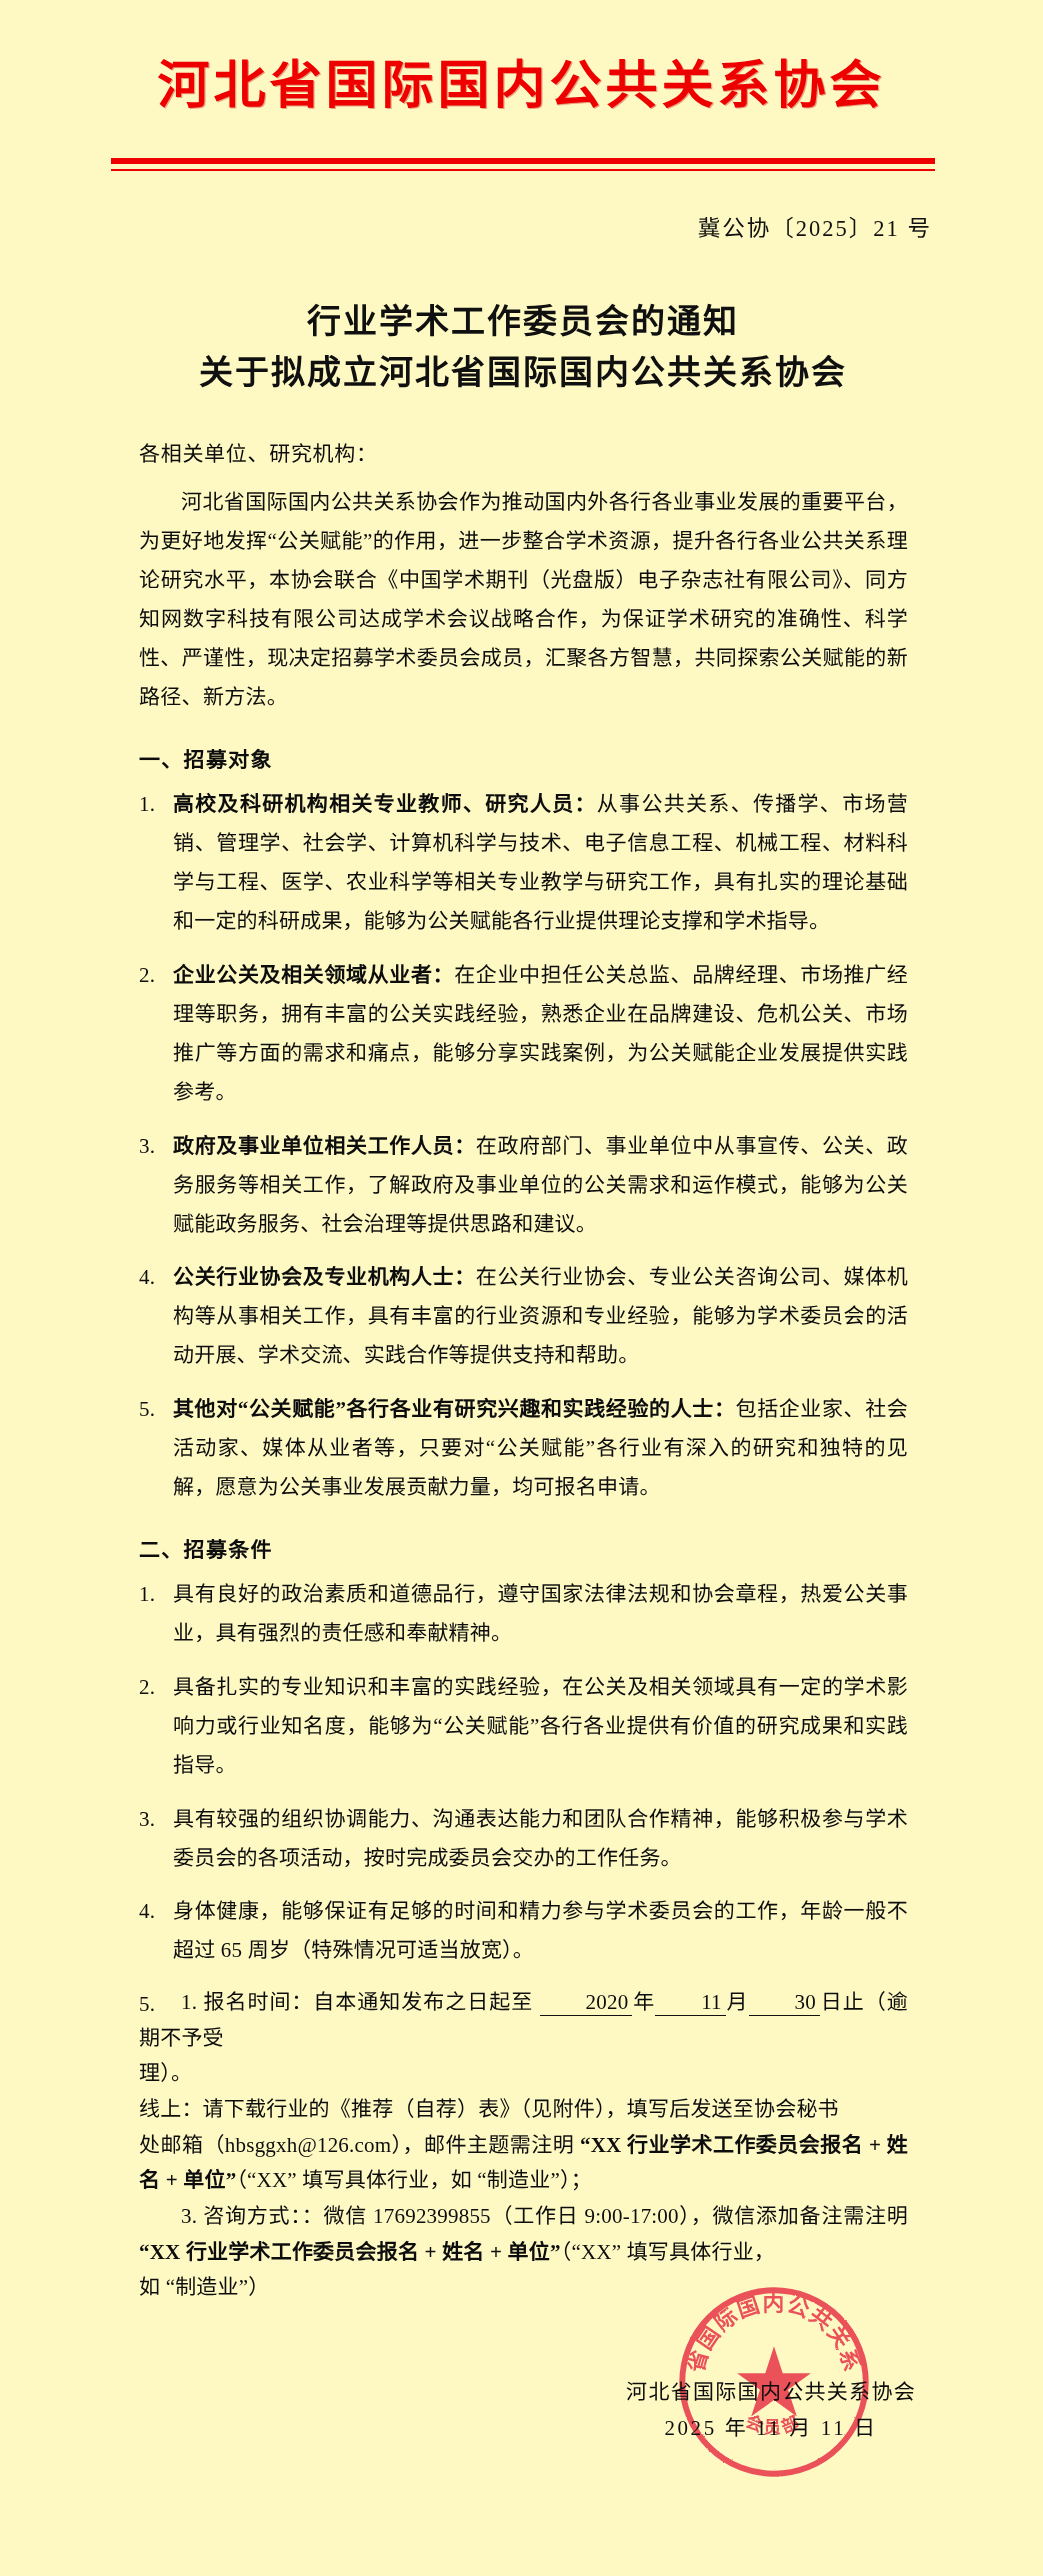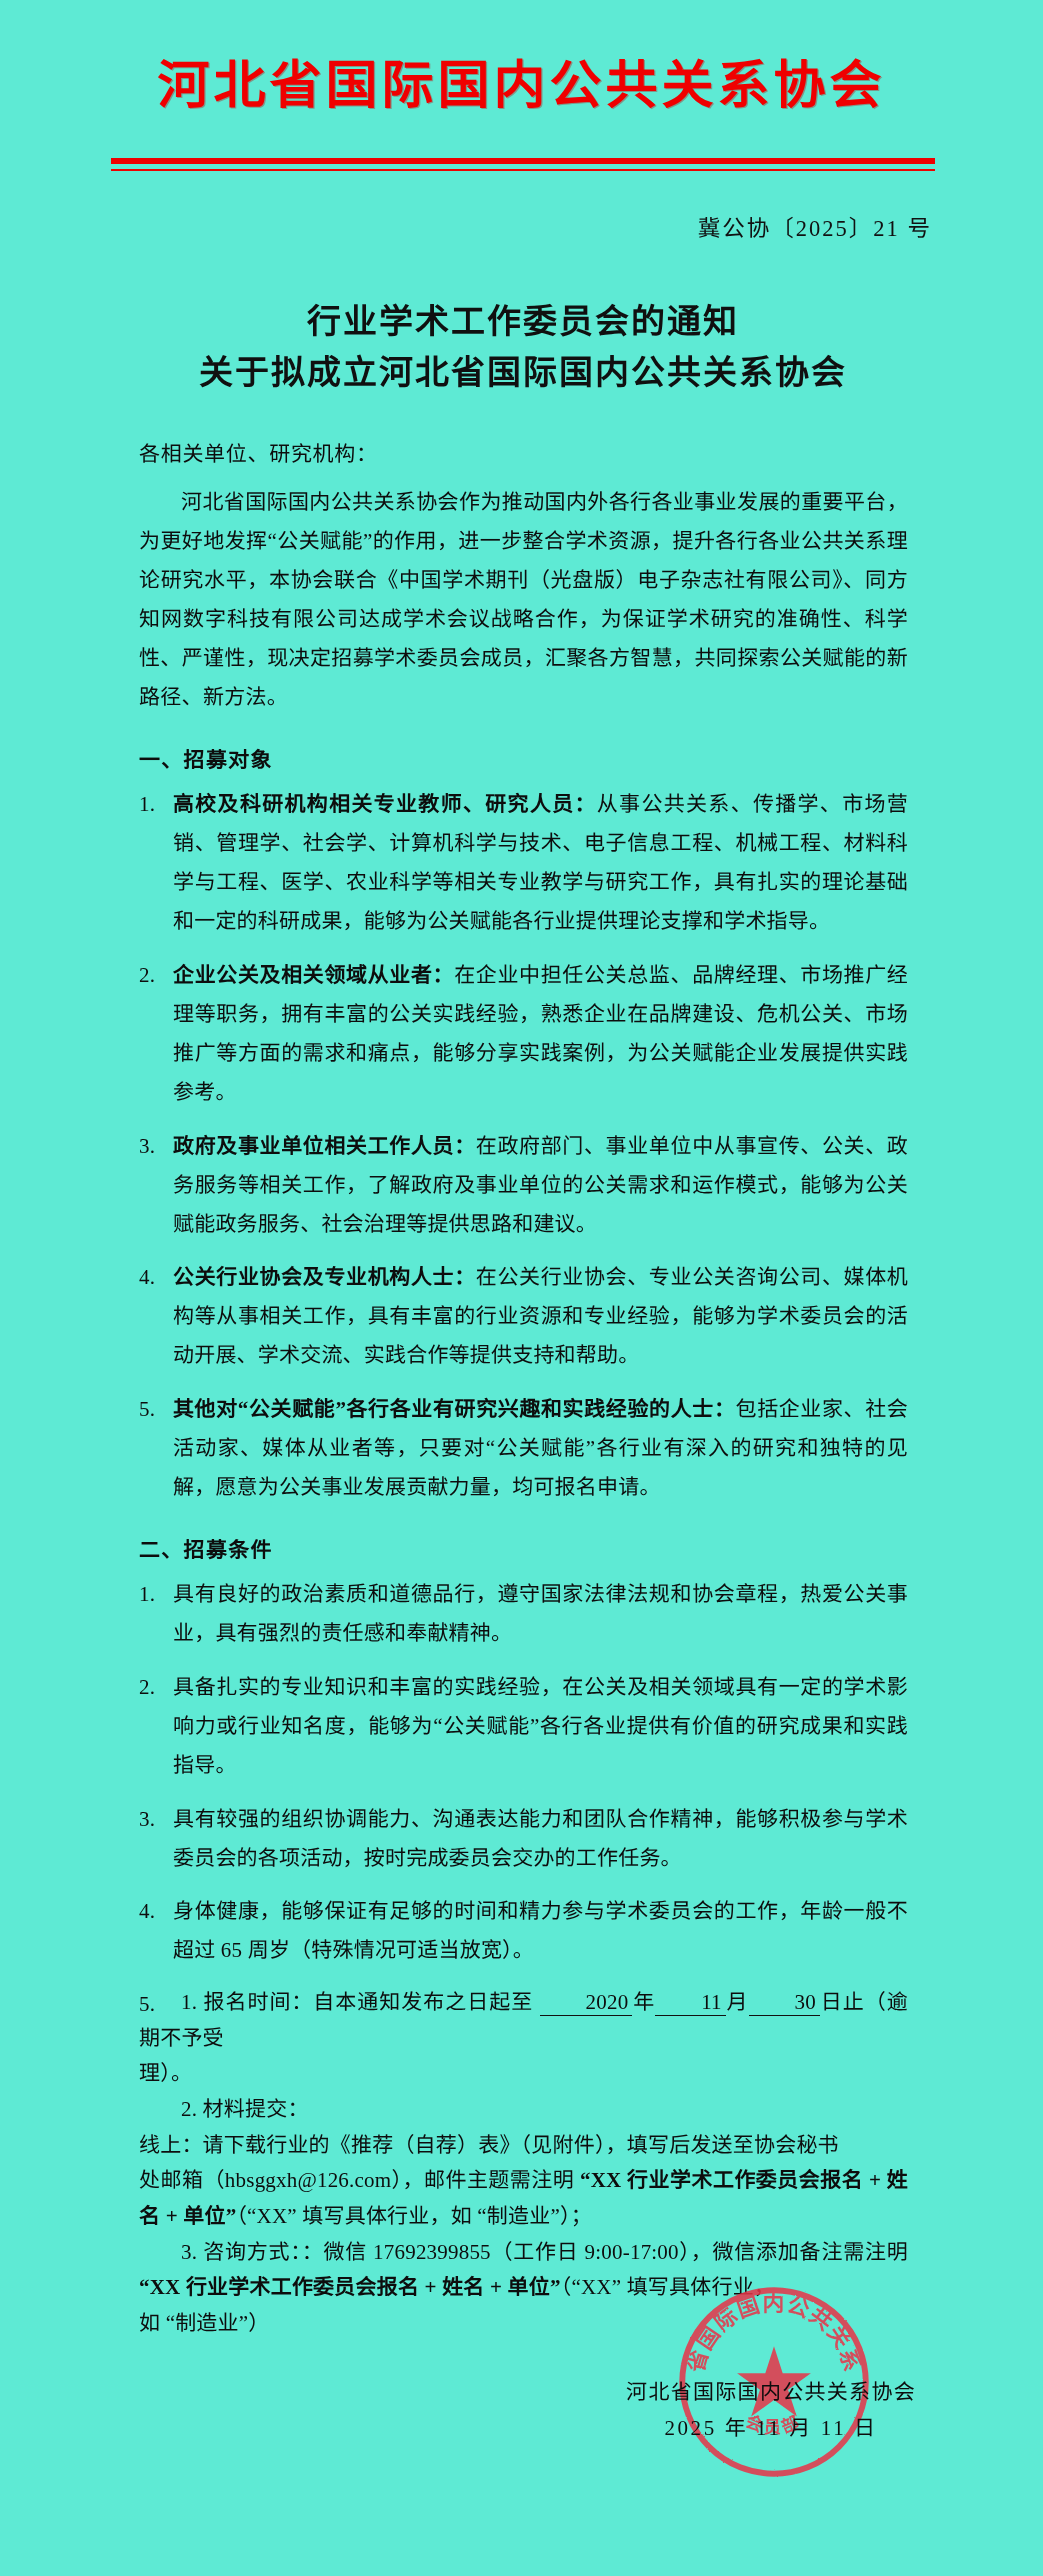--- a/index.html
+++ b/index.html
@@ -7,21 +7,21 @@
     margin: 0;
     padding: 0;
     background: #ffffff;
   }
 
   #page {
     position: relative;
     width: 1043px;
     height: 2576px;
     margin: 0 auto;
-    background: #5eead4;
+    background: #fef9c3;
     font-family: "Liberation Serif", "DejaVu Serif", serif;
     color: #0d0d0d;
     overflow: hidden;
     box-sizing: border-box;
   }
 
   
   .masthead {
     position: absolute;
     left: 0;
@@ -284,21 +284,20 @@
       </li>
     </ol>
 
 
     <div class="reg-block">
 
       <p class="reg-line"><span>1. 报名时间：自本通知发布之日起至</span> <span class="blank-u w-year">2020</span><span>年</span><span class="blank-u w-mid">11</span><span>月</span><span class="blank-u w-mid">30</span><span>日止（逾期不予受</span></p>
 
       <p class="reg-line noindent">理）。</p>
 
-      <p class="reg-line">2. 材料提交：</p>
 
       <p class="reg-line noindent">线上：请下载行业的《推荐（自荐）表》（见附件），填写后发送至协会秘书</p>
 
       <p class="reg-line noindent"><span>处邮箱（</span><span>hbsggxh@126.com</span><span>），邮件主题需注明</span> <span class="bold-in">“XX 行业学术工作委员会报名 + 姓名 + 单位”</span><span>（“XX” 填写具体行业，如 “制造业”）；</span></p>
 
       <p class="reg-line"><span>3. 咨询方式：</span><span>：微信</span> <span>17692399855</span><span>（工作日 9:00-17:00）</span><span>，微信添加备注需注明</span> <span class="bold-in">“XX 行业学术工作委员会报名 + 姓名 + 单位”</span><span>（“XX” 填写具体行业，</span></p>
 
       <p class="reg-line noindent">如 “制造业”）</p>
     </div>
 

